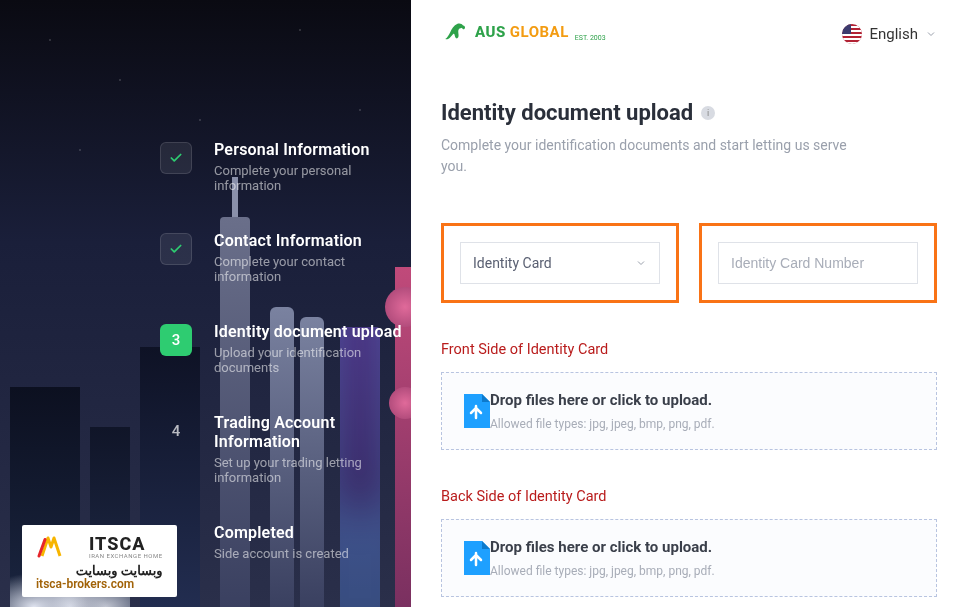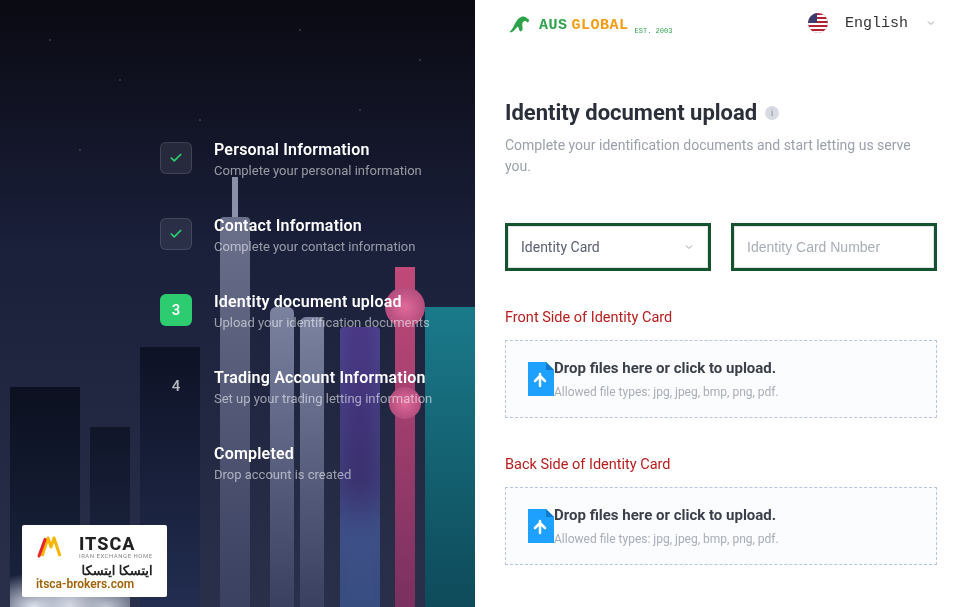--- a/index.html
+++ b/index.html
@@ -83,59 +83,58 @@
   .step-sub { font-size: 13px; color: rgba(255,255,255,0.55); }
   .itsca-card {
     position: absolute;
     bottom: 10px;
     left: 22px;
     background: #fff;
     padding: 8px 14px 6px;
     border-radius: 2px;
     z-index: 3;
   }
-  .itsca-logo-row { display: flex; align-items: center; gap: 13px; }
+  .itsca-logo-row { display: flex; align-items: center; gap: 23px; }
   .itsca-logo-mark { width: 30px; height: 28px; }
   .itsca-logo-text { display:flex; flex-direction:column; line-height:1; }
   .itsca-logo-main { font-size: 18px; font-weight: 800; letter-spacing: 1px; color: #222;}
   .itsca-logo-tag { font-size: 6px; color:#888; letter-spacing:0.5px; }
   .itsca-ar { font-size: 13px; color: #222; font-weight:700; margin-top:2px; direction: rtl;}
   .itsca-url { font-size: 12px; color: #a16207; font-weight: 600; margin-top:-1px;}
 
   .right-panel {
     flex: 1;
     padding: 0 28px 0 30px;
     position: relative;
     background: #fff;
   }
   .header-row {
     display: flex;
-    align-items: flex-start;
+    align-items: flex-end;
     justify-content: space-between;
     padding-top: 13px;
     height: 44px;
-    font-family: Liberation Mono, monospace;
   }
   .brand { display: flex; align-items: center; gap: 4px; }
   .brand-kangaroo { width: 30px; height: 24px; color:#2ea24a; }
   .brand-aus { font-size: 15px; font-weight: 800; color: #2ea24a; letter-spacing: 0.5px; }
   .brand-global { font-size: 15px; font-weight: 700; color: #f39c12; letter-spacing: 0.5px; }
   .brand-est { font-size: 7px; color: #2ea24a; margin-left: 2px; align-self: flex-end; margin-bottom: 2px;}
-  .lang { display: flex; align-items: center; gap: 17px; cursor: pointer; }
+  .lang { display: flex; align-items: center; gap: 7px; cursor: pointer; }
   .flag { width: 20px; height: 20px; border-radius: 50%; overflow: hidden; }
   .lang-label { font-size: 15px; color: #333; }
   .chev { width: 12px; height: 12px; }
 
   .main-title-row { display:flex; align-items:center; gap:8px; margin-top: 56px;}
   .main-title { font-size: 22px; font-weight: 700; color: #2a2f3a; }
   .info-dot { width:14px; height:14px; border-radius:50%; background:#d8dbe2; display:inline-flex; align-items:center; justify-content:center; font-size:9px; color:#888; cursor:pointer;}
   .main-sub { font-size: 14px; color: #9aa0ac; margin-top: 10px; line-height: 1.5; max-width: 420px; }
 
   .form-row { display: flex; gap: 20px; margin-top: 46px; }
-  .highlight-wrap { border: 3px solid #14532d; padding: 0; }
+  .highlight-wrap { border: 3px solid #f97316; padding: 16px; }
   .select-box, .input-box {
     width: 200px;
     height: 42px;
     border: 1px solid #dfe2e8;
     display: flex;
     align-items: center;
     padding: 0 12px;
     font-size: 14px;
   }
   .select-box { justify-content: space-between; cursor: pointer; color: #5a6072; }
@@ -213,37 +212,37 @@
       <div class="step-text">
         <div class="step-title">Trading Account Information</div>
         <div class="step-sub">Set up your trading letting information</div>
       </div>
     </div>
 
     <div class="step">
       <div class="step-badge badge-pending"></div>
       <div class="step-text">
         <div class="step-title">Completed</div>
-        <div class="step-sub">Drop account is created</div>
+        <div class="step-sub">Side account is created</div>
       </div>
     </div>
   </div>
 
   <div class="itsca-card">
     <div class="itsca-logo-row">
       <svg class="itsca-logo-mark" viewBox="0 0 40 36">
         <path d="M8 30 L16 6 L20 18 L24 6 L32 30" fill="none" stroke="#f7b500" stroke-width="4" stroke-linejoin="round"></path>
         <path d="M4 30 L12 8" fill="none" stroke="#e6252a" stroke-width="4" stroke-linecap="round"></path>
       </svg>
       <div class="itsca-logo-text">
         <span class="itsca-logo-main">ITSCA</span>
         <span class="itsca-logo-tag">IRAN EXCHANGE HOME</span>
       </div>
     </div>
-    <div class="itsca-ar">ایتسکا ایتسکا</div>
+    <div class="itsca-ar">وبسایت وبسایت</div>
     <div class="itsca-url">itsca-brokers.com</div>
   </div>
 </div>
 
 <div class="right-panel">
   <div class="header-row">
     <div class="brand">
       <svg class="brand-kangaroo" viewBox="0 0 40 30" fill="#2ea24a">
         <path d="M6 24c2-1 4-4 6-8 2-5 5-10 10-12 3-1 6 0 7 2 1 2-1 4-3 4-2 0-3 2-3 4 0 3 1 6 0 8-1 2-3 2-4 0-1-3-1-6-3-4-2 2-4 5-6 6-2 1-4 1-4 0z"></path>
         <path d="M28 6c2 0 4 1 4 3s-2 3-3 2c-1-1-2-3-1-5z"></path>

